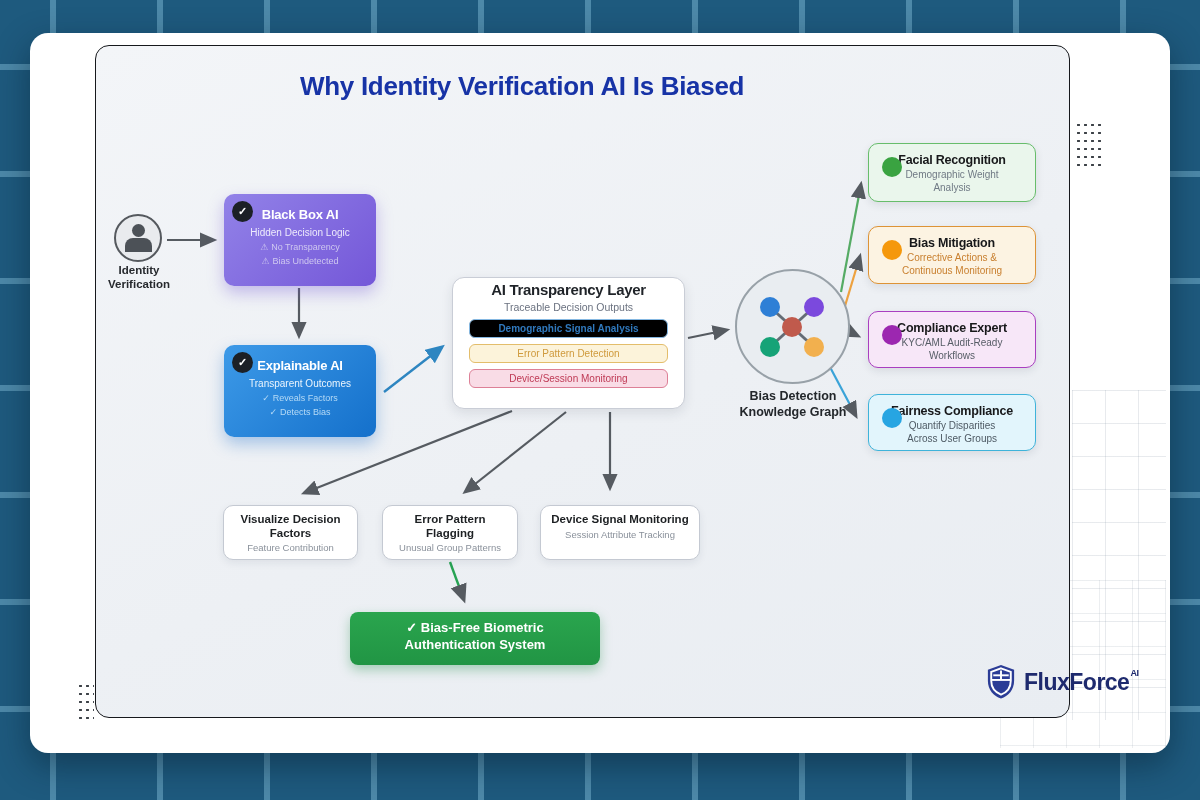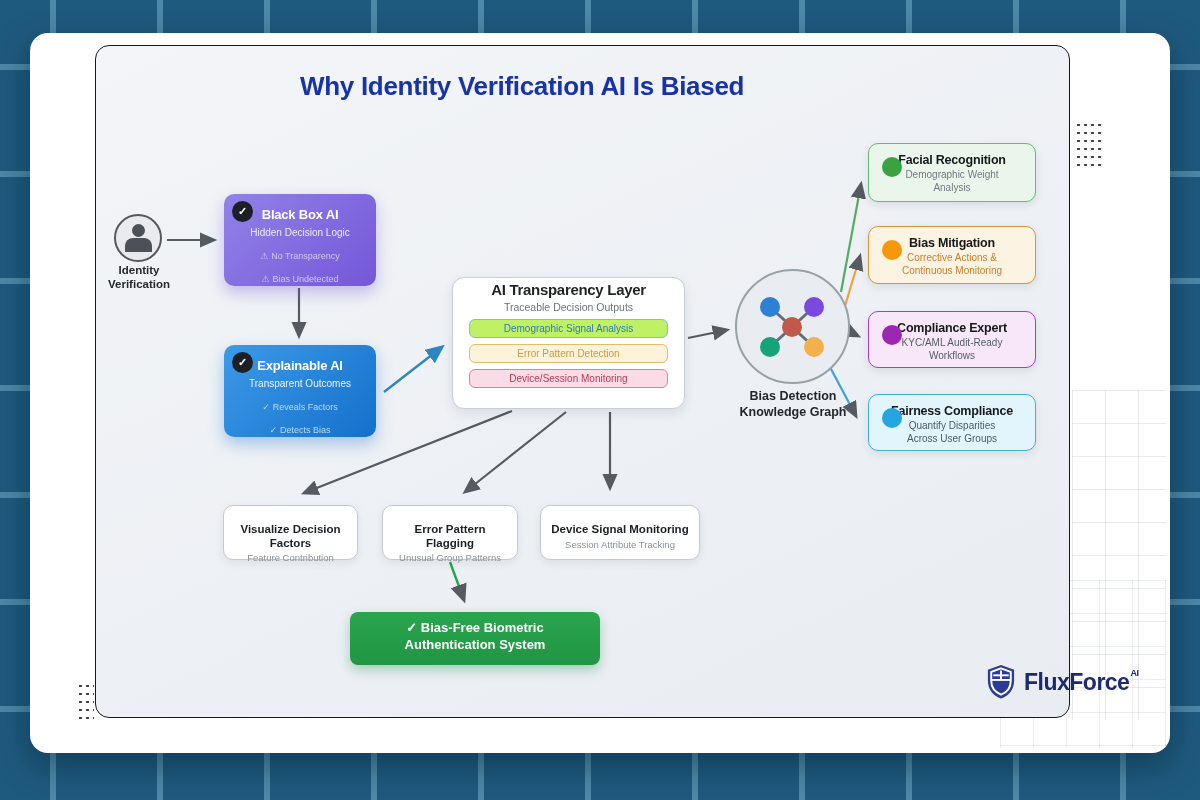--- a/index.html
+++ b/index.html
@@ -58,34 +58,34 @@
     box-shadow:0 7px 16px rgba(110,80,210,.35); }
   .ex-box { left:224px; top:345px;
     background:linear-gradient(135deg,#3d9ae8 0%,#1470cb 100%);
     box-shadow:0 7px 16px rgba(30,110,200,.35); }
   .badge { position:absolute; left:8px; top:7px; width:21px; height:21px; border-radius:50%;
     background:#1c2026; color:#fff; font-size:11px; font-weight:700;
     display:flex; align-items:center; justify-content:center; }
   .ai-title { font-size:13px; font-weight:700; letter-spacing:-.2px; }
   .ai-sub { font-size:10px; margin-top:5px; color:#eeebfc; }
   .ex-box .ai-sub { color:#eaf4fd; }
-  .ai-item { font-size:9px; margin-top:13px; color:#cfc8f0; }
+  .ai-item { font-size:9px; margin-top:4px; color:#cfc8f0; }
   .ai-item:first-of-type { margin-top:8px; }
   .ex-box .ai-item { color:#b5daf6; }
   .ai-item .ico { margin-right:3px; }
 
   
   .trans-box { position:absolute; left:452px; top:277px; width:233px; height:132px;
     background:#fff; border:1.5px solid #c9cdd6; border-radius:12px; text-align:center;
     padding-top:3px; box-shadow:0 4px 12px rgba(30,40,60,.10); }
   .trans-title { font-size:15px; font-weight:700; color:#1f2328; letter-spacing:-.3px; }
   .trans-sub { font-size:10.5px; color:#6b7280; margin-top:3px; }
   .pill { margin:6px 16px 0; height:19px; border-radius:6px; font-size:10px;
     line-height:17px; }
-  .pill-blue   { background:#bef264; border:1px solid #85b8e2; color:#3079bd; }
+  .pill-blue   { background:#000000; border:1px solid #85b8e2; color:#3079bd;font-weight:bold; }
   .pill-orange { background:#fcf3da; border:1px solid #e3bd6b; color:#cf9a3d; }
   .pill-pink   { background:#f9dce6; border:1px solid #dd8097; color:#bf3a55; }
 
   
   .graph-circle { position:absolute; left:735px; top:269px; width:115px; height:115px;
     border-radius:50%; background:#e9edf1; border:2px solid #98a1a8; }
   .graph-label { position:absolute; left:712px; top:388px; width:162px; text-align:center;
     font-size:12.5px; font-weight:700; color:#23272b; line-height:16px; }
 
   
@@ -101,21 +101,21 @@
   .out-compliance .out-dot { background:#9c27b0; }
   .out-fairness .out-dot   { background:#27a5e2; }
   .out-title { font-size:12.5px; font-weight:700; color:#17181a; letter-spacing:-.2px; }
   .out-desc { font-size:10px; line-height:12.5px; margin:2px 24px 0; color:#707a85; }
   .out-mitigation .out-desc { color:#c87f2e; }
   .out-compliance .out-desc { color:#565d66; }
   .out-fairness .out-desc   { color:#4e5a64; }
 
   
   .tool-box { position:absolute; top:505px; height:55px; background:#fff;
-    border:1.5px solid #c4c9d2; border-radius:10px; text-align:center; padding-top:17px;
+    border:1.5px solid #c4c9d2; border-radius:10px; text-align:center; padding-top:7px;
     box-shadow:0 3px 8px rgba(30,40,60,.08); }
   .tool-visualize { left:223px; width:135px; }
   .tool-error     { left:382px; width:136px; }
   .tool-device    { left:540px; width:160px; }
   .tool-title { font-size:11.5px; font-weight:700; color:#1d2023; line-height:13.5px; padding:0 8px; }
   .tool-desc { font-size:9.5px; color:#8a919b; margin-top:2px; }
 
   
   .result-box { position:absolute; left:350px; top:612px; width:250px; height:53px;
     background:linear-gradient(180deg,#2aa54e,#219544); border-radius:8px;

